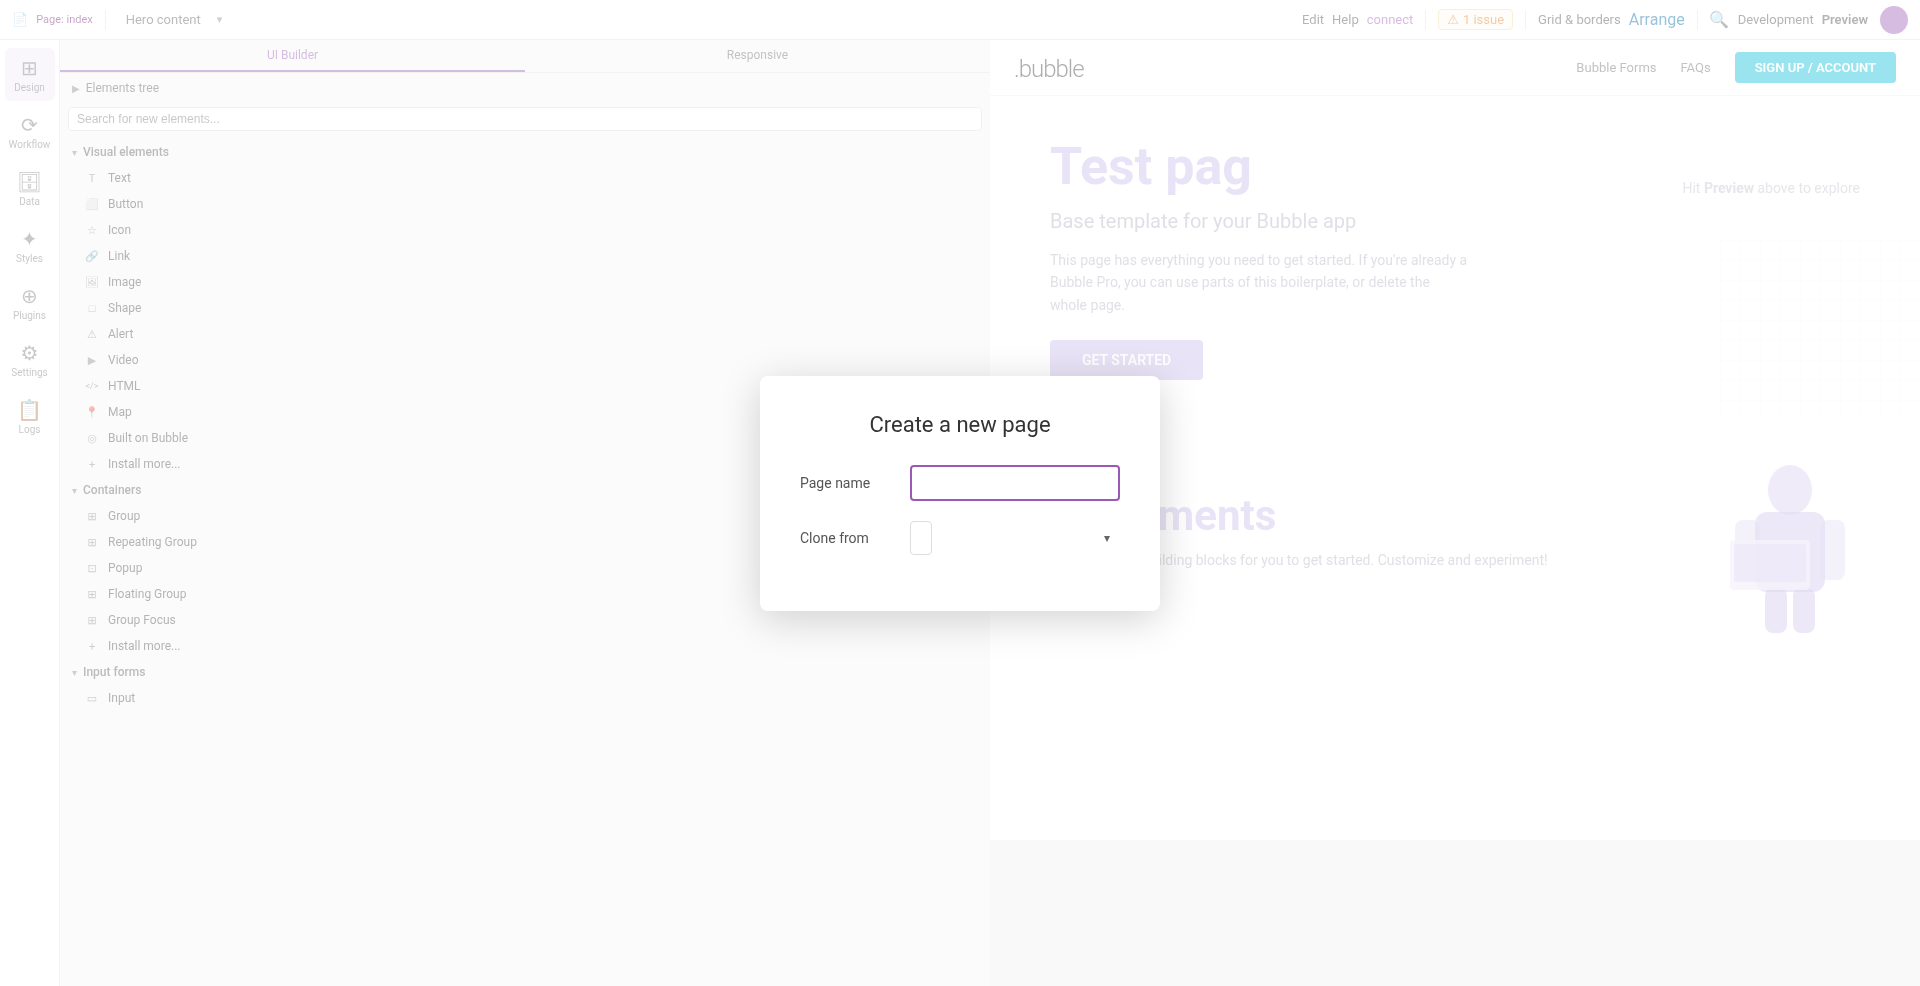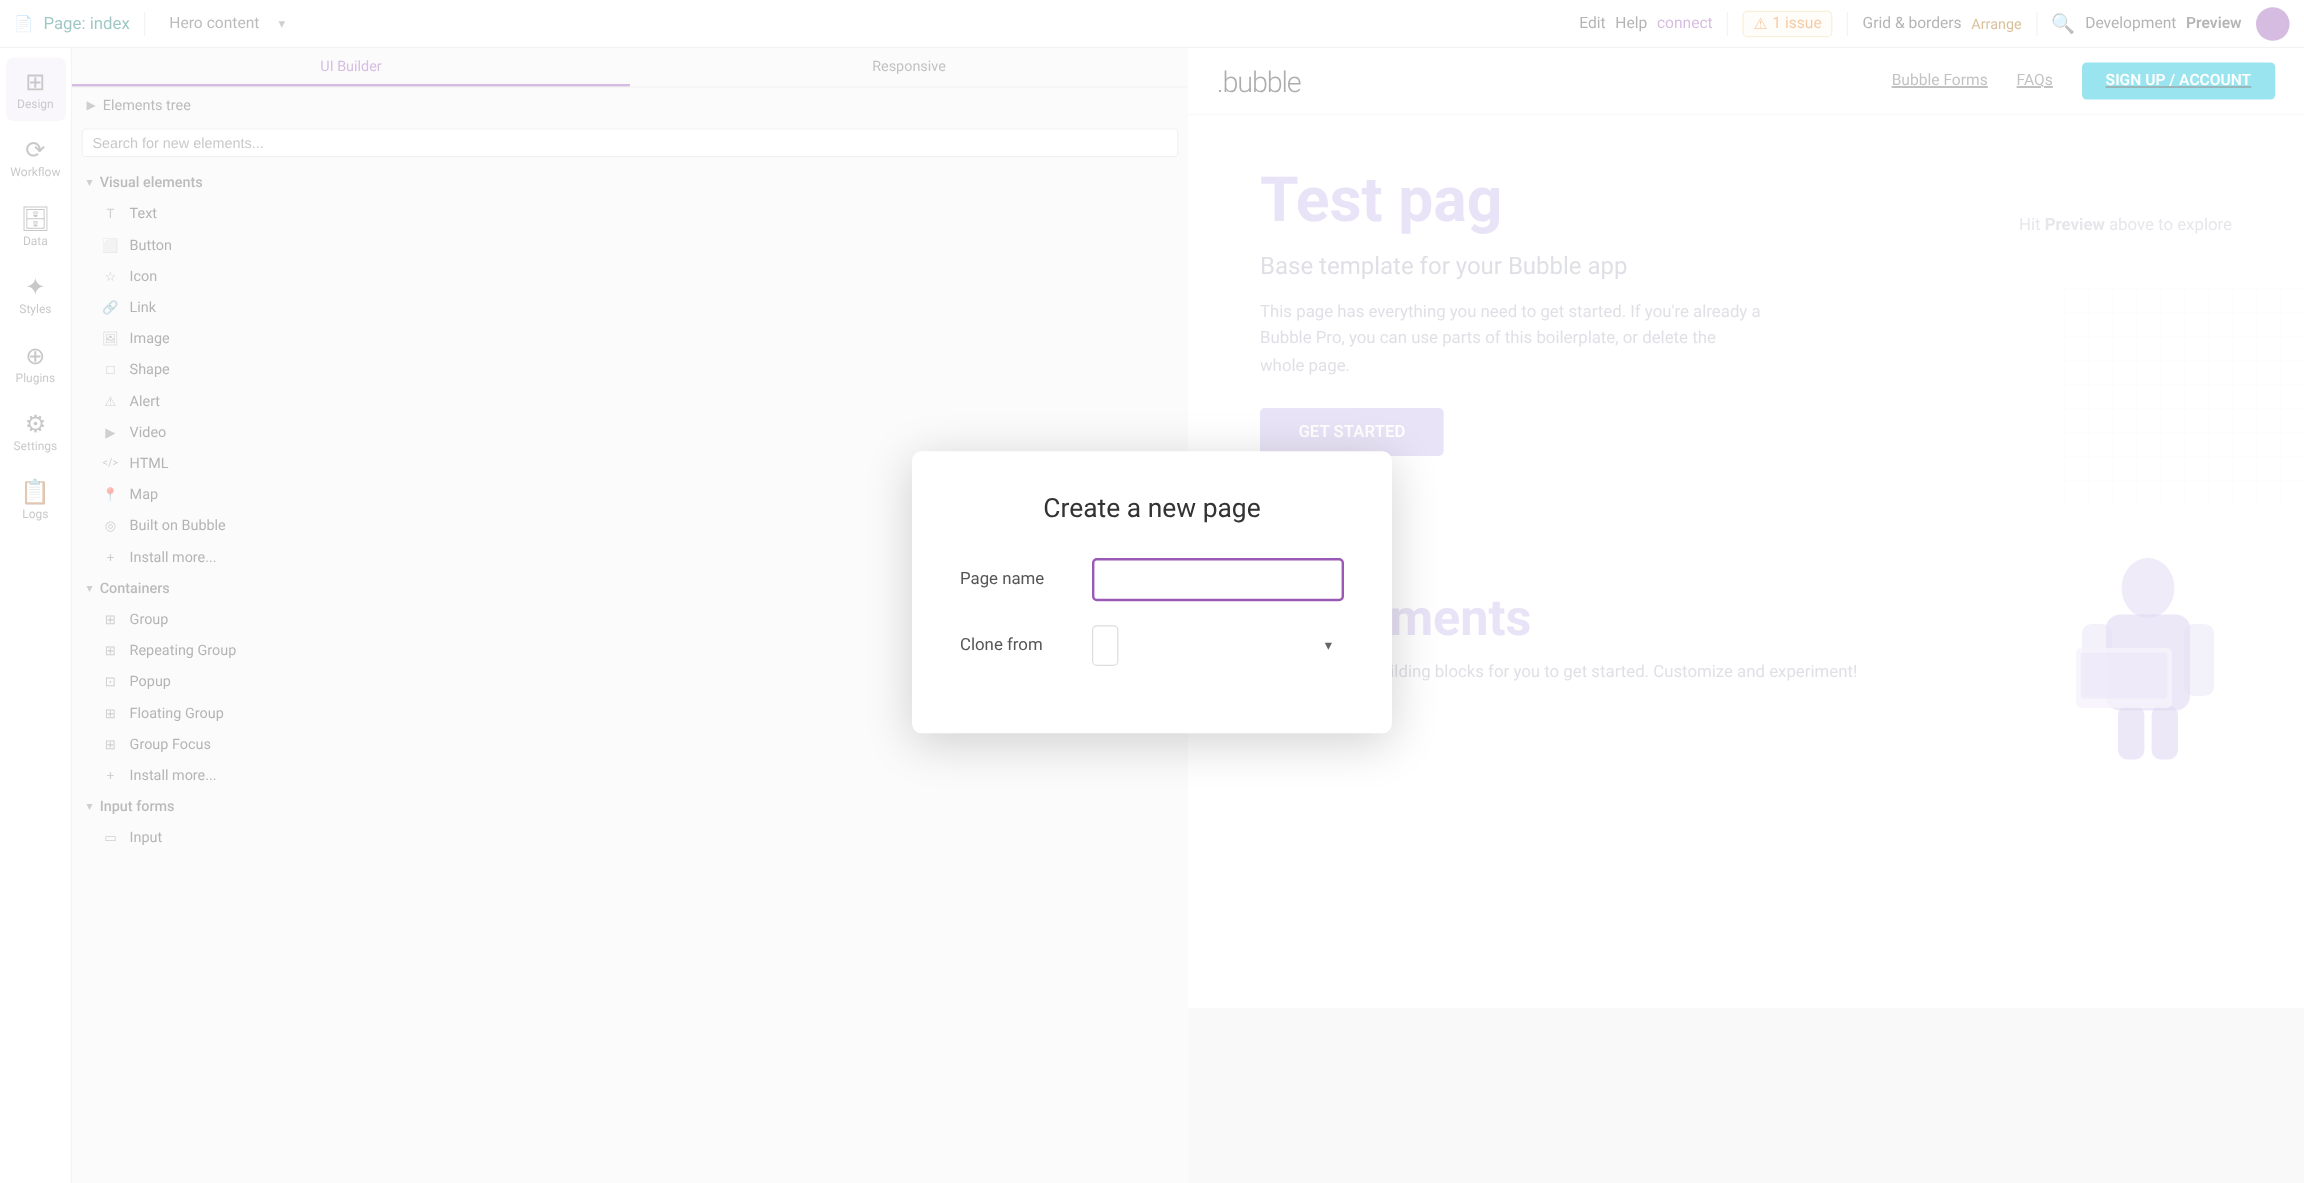--- a/index.html
+++ b/index.html
@@ -36,21 +36,21 @@
     .element-icon { width: 16px; height: 16px; display: flex; align-items: center; justify-content: center; font-size: 11px; color: #888; }
     .chevron { font-size: 10px; color: #888; }
 
     
     .main-canvas { flex: 1; overflow: auto; background: #f0f0f3; position: relative; }
 
     
     .app-preview { background: white; min-height: 800px; position: relative; }
     .app-header { display: flex; align-items: flex-end; padding: 12px 24px; border-bottom: 1px solid #eee; background: white; }
     .bubble-logo { font-size: 24px; color: #333; font-weight: 300; letter-spacing: -1px; }
-    .app-nav { display: flex; gap: 24px; margin-left: auto; align-items: center; text-decoration: underline; }
+    .app-nav { display: flex; gap: 24px; margin-left: auto; align-items: center; }
     .nav-link { font-size: 13px; color: #666; }
     .signup-btn { background: #00bcd4; color: white; padding: 8px 20px; border-radius: 4px; font-size: 13px; font-weight: 600; }
 
     .app-body { padding: 40px 60px; }
     .test-page-title { font-size: 52px; font-weight: 700; color: #c5b8e8; margin-bottom: 12px; }
     .base-template-subtitle { font-size: 20px; color: #b0b0c0; margin-bottom: 16px; }
     .base-template-desc { font-size: 14px; color: #b0b0c0; max-width: 420px; margin-bottom: 24px; line-height: 1.6; }
     .get-started-btn { background: #c5b8e8; color: white; padding: 12px 32px; border-radius: 4px; font-size: 14px; font-weight: 600; display: inline-block; margin-bottom: 16px; }
     .current-version { font-size: 13px; color: #c0c0cc; }
     .hit-preview { font-size: 14px; color: #c0c0cc; position: absolute; right: 60px; top: 140px; }
@@ -96,36 +96,36 @@
     .cancel-btn {
       background: transparent; color: #555; border: none;
       padding: 12px 16px; font-size: 14px; cursor: pointer;
     }
   </style>
 </head>
 <body>
 
 <div class="topbar">
   <span style="font-size:13px">📄</span>
-  <span style="font-size:14px;color:#0f766e;cursor:pointer">Page: index</span>
+  <span style="font-size:11px;color:#701a75;cursor:pointer">Page: index</span>
   <div class="topbar-divider"></div>
   <span style="font-size:13px;color:#555;padding:0 8px;cursor:pointer">Hero content</span>
   <span style="font-size:11px;color:#888;cursor:pointer">▾</span>
   <div class="topbar-spacer"></div>
   <span style="font-size:13px;color:#444;cursor:pointer">Edit</span>
   <span style="font-size:13px;color:#444;cursor:pointer">Help</span>
   <span style="font-size:13px;color:#9b59b6;cursor:pointer">connect</span>
   <div class="topbar-divider"></div>
   <span style="display:flex;align-items:center;gap:4px;font-size:13px;color:#e67e22;background:#fef9f0;border:1px solid #f0d9a0;border-radius:4px;padding:2px 8px;cursor:pointer">
     <span>⚠</span>
     <span>1 issue</span>
   </span>
   <div class="topbar-divider"></div>
   <span style="font-size:13px;color:#444;cursor:pointer">Grid &amp; borders</span>
-  <span style="font-size:12px;color:#a16207;cursor:pointer">Arrange</span>
+  <span style="font-size:16px;color:#0369a1;cursor:pointer">Arrange</span>
   <div class="topbar-divider"></div>
   <span style="font-size:16px;color:#888;cursor:pointer">🔍</span>
   <span style="font-size:13px;color:#444;cursor:pointer">Development</span>
   <span style="font-size:13px;font-weight:600;color:#444;cursor:pointer">Preview</span>
   <div style="width:28px;height:28px;border-radius:50%;background:#9b59b6;cursor:pointer;margin-left:4px;"></div>
 </div>
 
 <div class="layout">
 
   <div class="sidebar">

